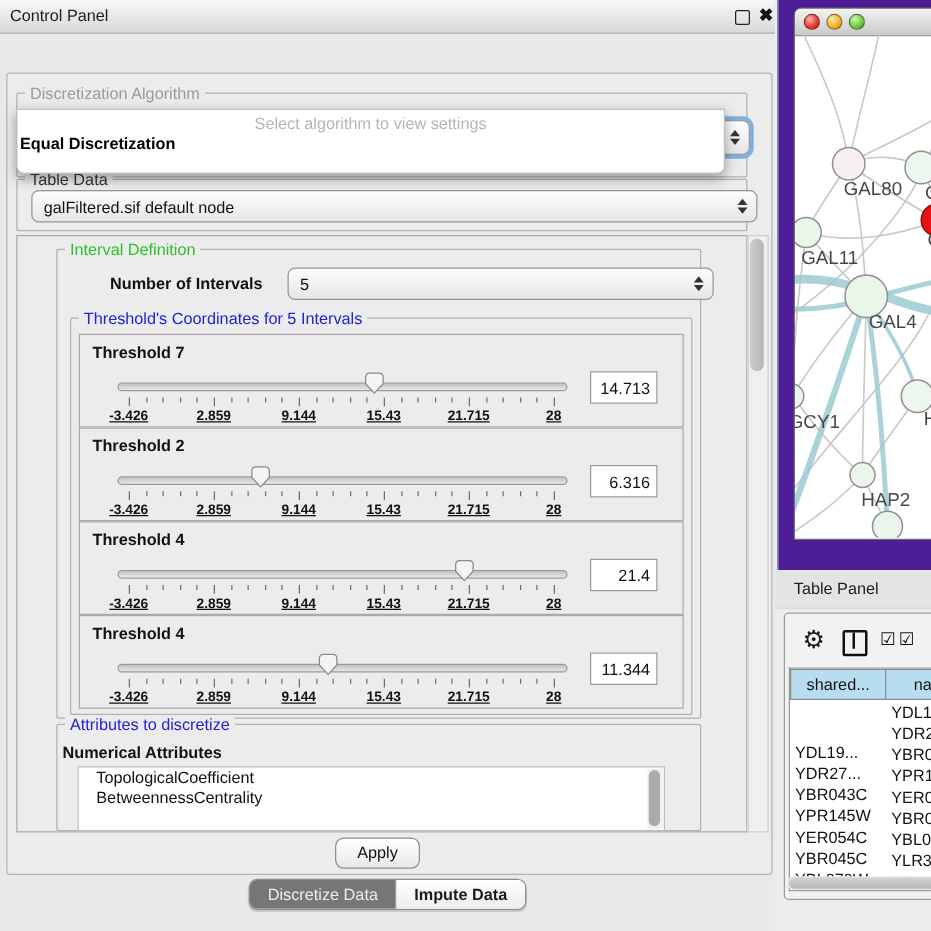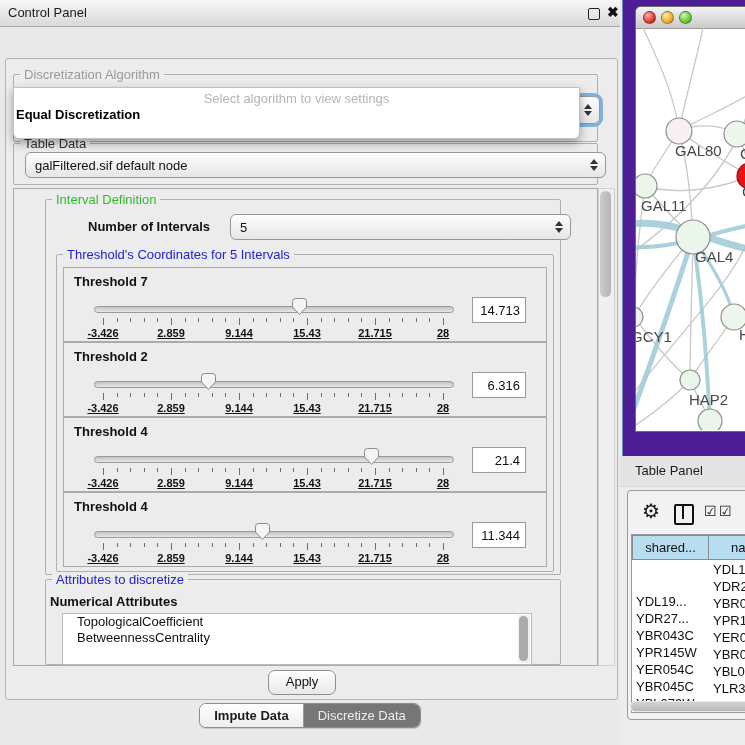--- a/index.html
+++ b/index.html
@@ -340,25 +340,25 @@
     </div>
   </div>
   <div class="vscroll">
       <div class="thumb"></div>
     </div>
 
   <div class="apply-btn">Apply</div>
 
   <div class="bottom-tabrow">
     <div class="tabbar" id="bottomTabBar">
+        <div class="tabseg sel">
+          <span>Discretize Data</span>
+        </div>
         <div class="tabseg">
           <span>Impute Data</span>
-        </div>
-        <div class="tabseg sel">
-          <span>Discretize Data</span>
         </div>
       </div>
   </div>
 
   <div class="right-region">
     <div class="net-frame">
       <div class="mac-window">
         <div class="mac-titlebar">
           <span class="light red"></span>
           <span class="light yellow"></span>

